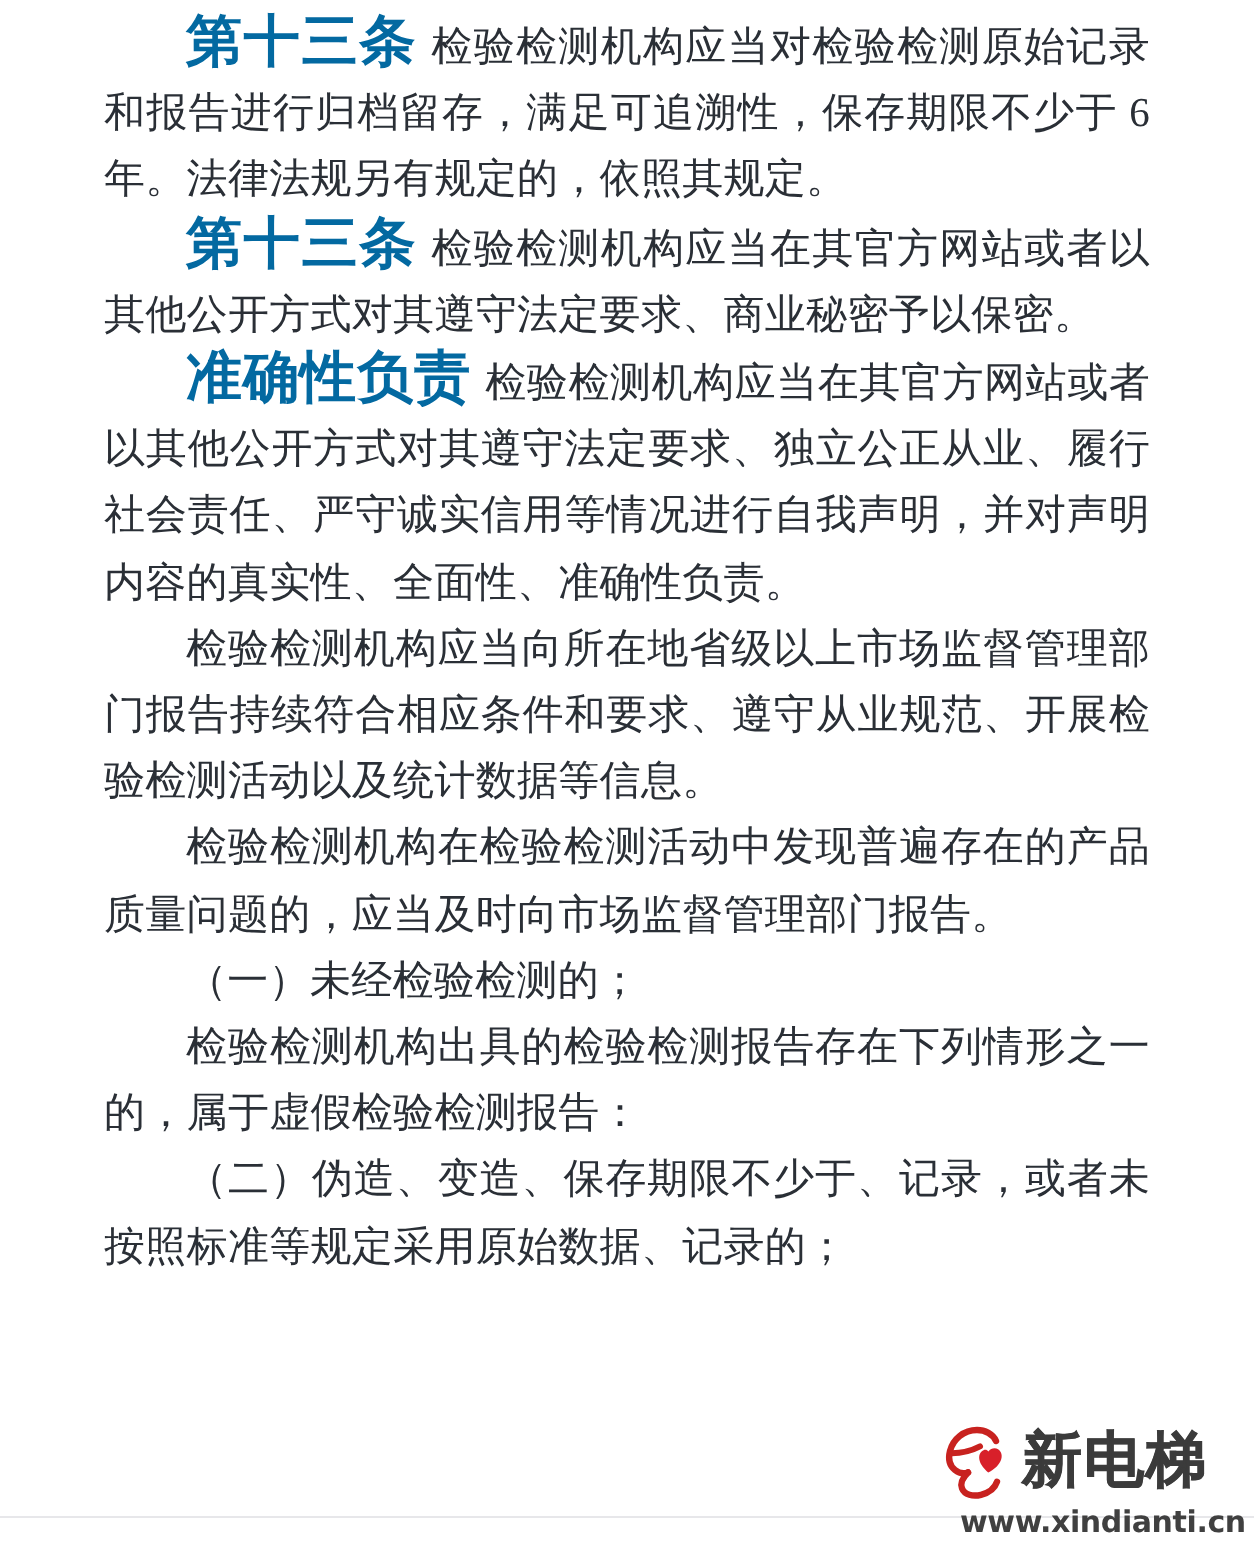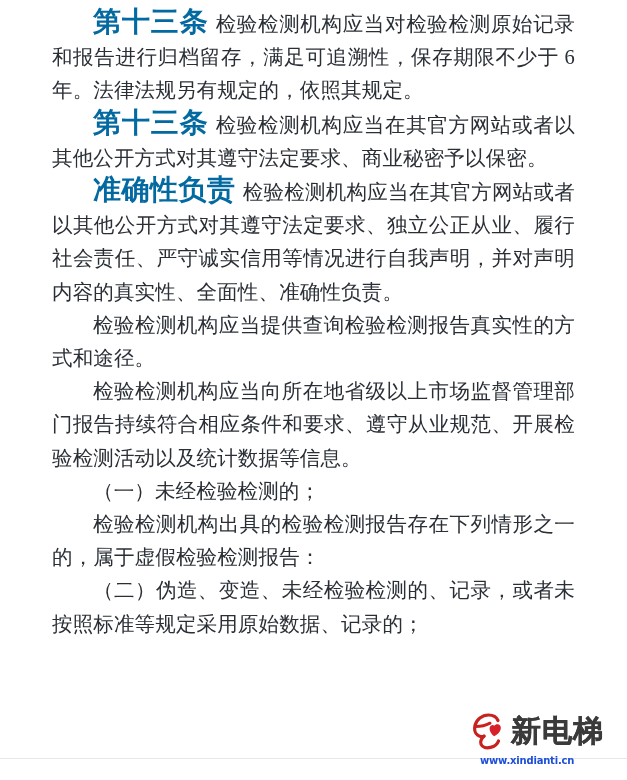--- a/index.html
+++ b/index.html
@@ -85,51 +85,51 @@
     letter-spacing: 1px;
     white-space: nowrap;
     -webkit-text-stroke: 0.4px #3b3b3b;
   }
   .wm-url {
     position: absolute;
     left: 12px;
     top: 40px;
     font-family: "DejaVu Sans", "Liberation Sans", sans-serif;
     font-weight: 700;
-    font-size: 10px;
+    font-size: 15px;
     line-height: 18px;
-    color: #1d4ed8;
+    color: #404040;
     letter-spacing: -0.2px;
     white-space: nowrap;
   }
 </style>
 </head>
 <body>
 
 <div class="page">
 
   <div class="doc-body">
 
     <p class="para"><span class="art-label">第十三条</span><span class="body-text">检验检测机构应当对检验检测原始记录和报告进行归档留存，满足可追溯性，保存期限不少于 6 年。法律法规另有规定的，依照其规定。</span></p>
 
     <p class="para"><span class="art-label">第十三条</span><span class="body-text">检验检测机构应当在其官方网站或者以其他公开方式对其遵守法定要求、商业秘密予以保密。</span></p>
 
     <p class="para"><span class="art-label">准确性负责</span><span class="body-text">检验检测机构应当在其官方网站或者以其他公开方式对其遵守法定要求、独立公正从业、履行社会责任、严守诚实信用等情况进行自我声明，并对声明内容的真实性、全面性、准确性负责。</span></p>
 
-    <p class="para"><span class="body-text">检验检测机构应当提供查询检验检测报告真实性的方式和途径。</span></p>
 
     <p class="para"><span class="body-text">检验检测机构应当向所在地省级以上市场监督管理部门报告持续符合相应条件和要求、遵守从业规范、开展检验检测活动以及统计数据等信息。</span></p>
 
+    <p class="para"><span class="body-text">检验检测机构在检验检测活动中发现普遍存在的产品质量问题的，应当及时向市场监督管理部门报告。</span></p>
 
 
     <p class="para item"><span class="body-text">（一）未经检验检测的；</span></p>
 
     <p class="para"><span class="body-text">检验检测机构出具的检验检测报告存在下列情形之一的，属于虚假检验检测报告：</span></p>
 
-    <p class="para item"><span class="body-text">（二）伪造、变造、未经检验检测的、记录，或者未按照标准等规定采用原始数据、记录的；</span></p>
+    <p class="para item"><span class="body-text">（二）伪造、变造、保存期限不少于、记录，或者未按照标准等规定采用原始数据、记录的；</span></p>
 
   </div>
 
   <div class="divider"></div>
 
   <div class="watermark">
     <div class="wm-row">
       <svg class="wm-mark" viewBox="0 0 40 38">
         <path d="M30 8.5c-1.5-3.5-5.5-5.5-9.5-5.5-6.5 0-12 4.5-13.5 10.5-1 4 0 7.5 2.5 9.5 2 1.6 4.5 2 6.5 1.2" fill="none" stroke="#c8221f" stroke-width="3.2" stroke-linecap="round"></path>
         <path d="M7.8 14.6c5 0 10-1.2 14.2-3.4" fill="none" stroke="#c8221f" stroke-width="3" stroke-linecap="round"></path>

